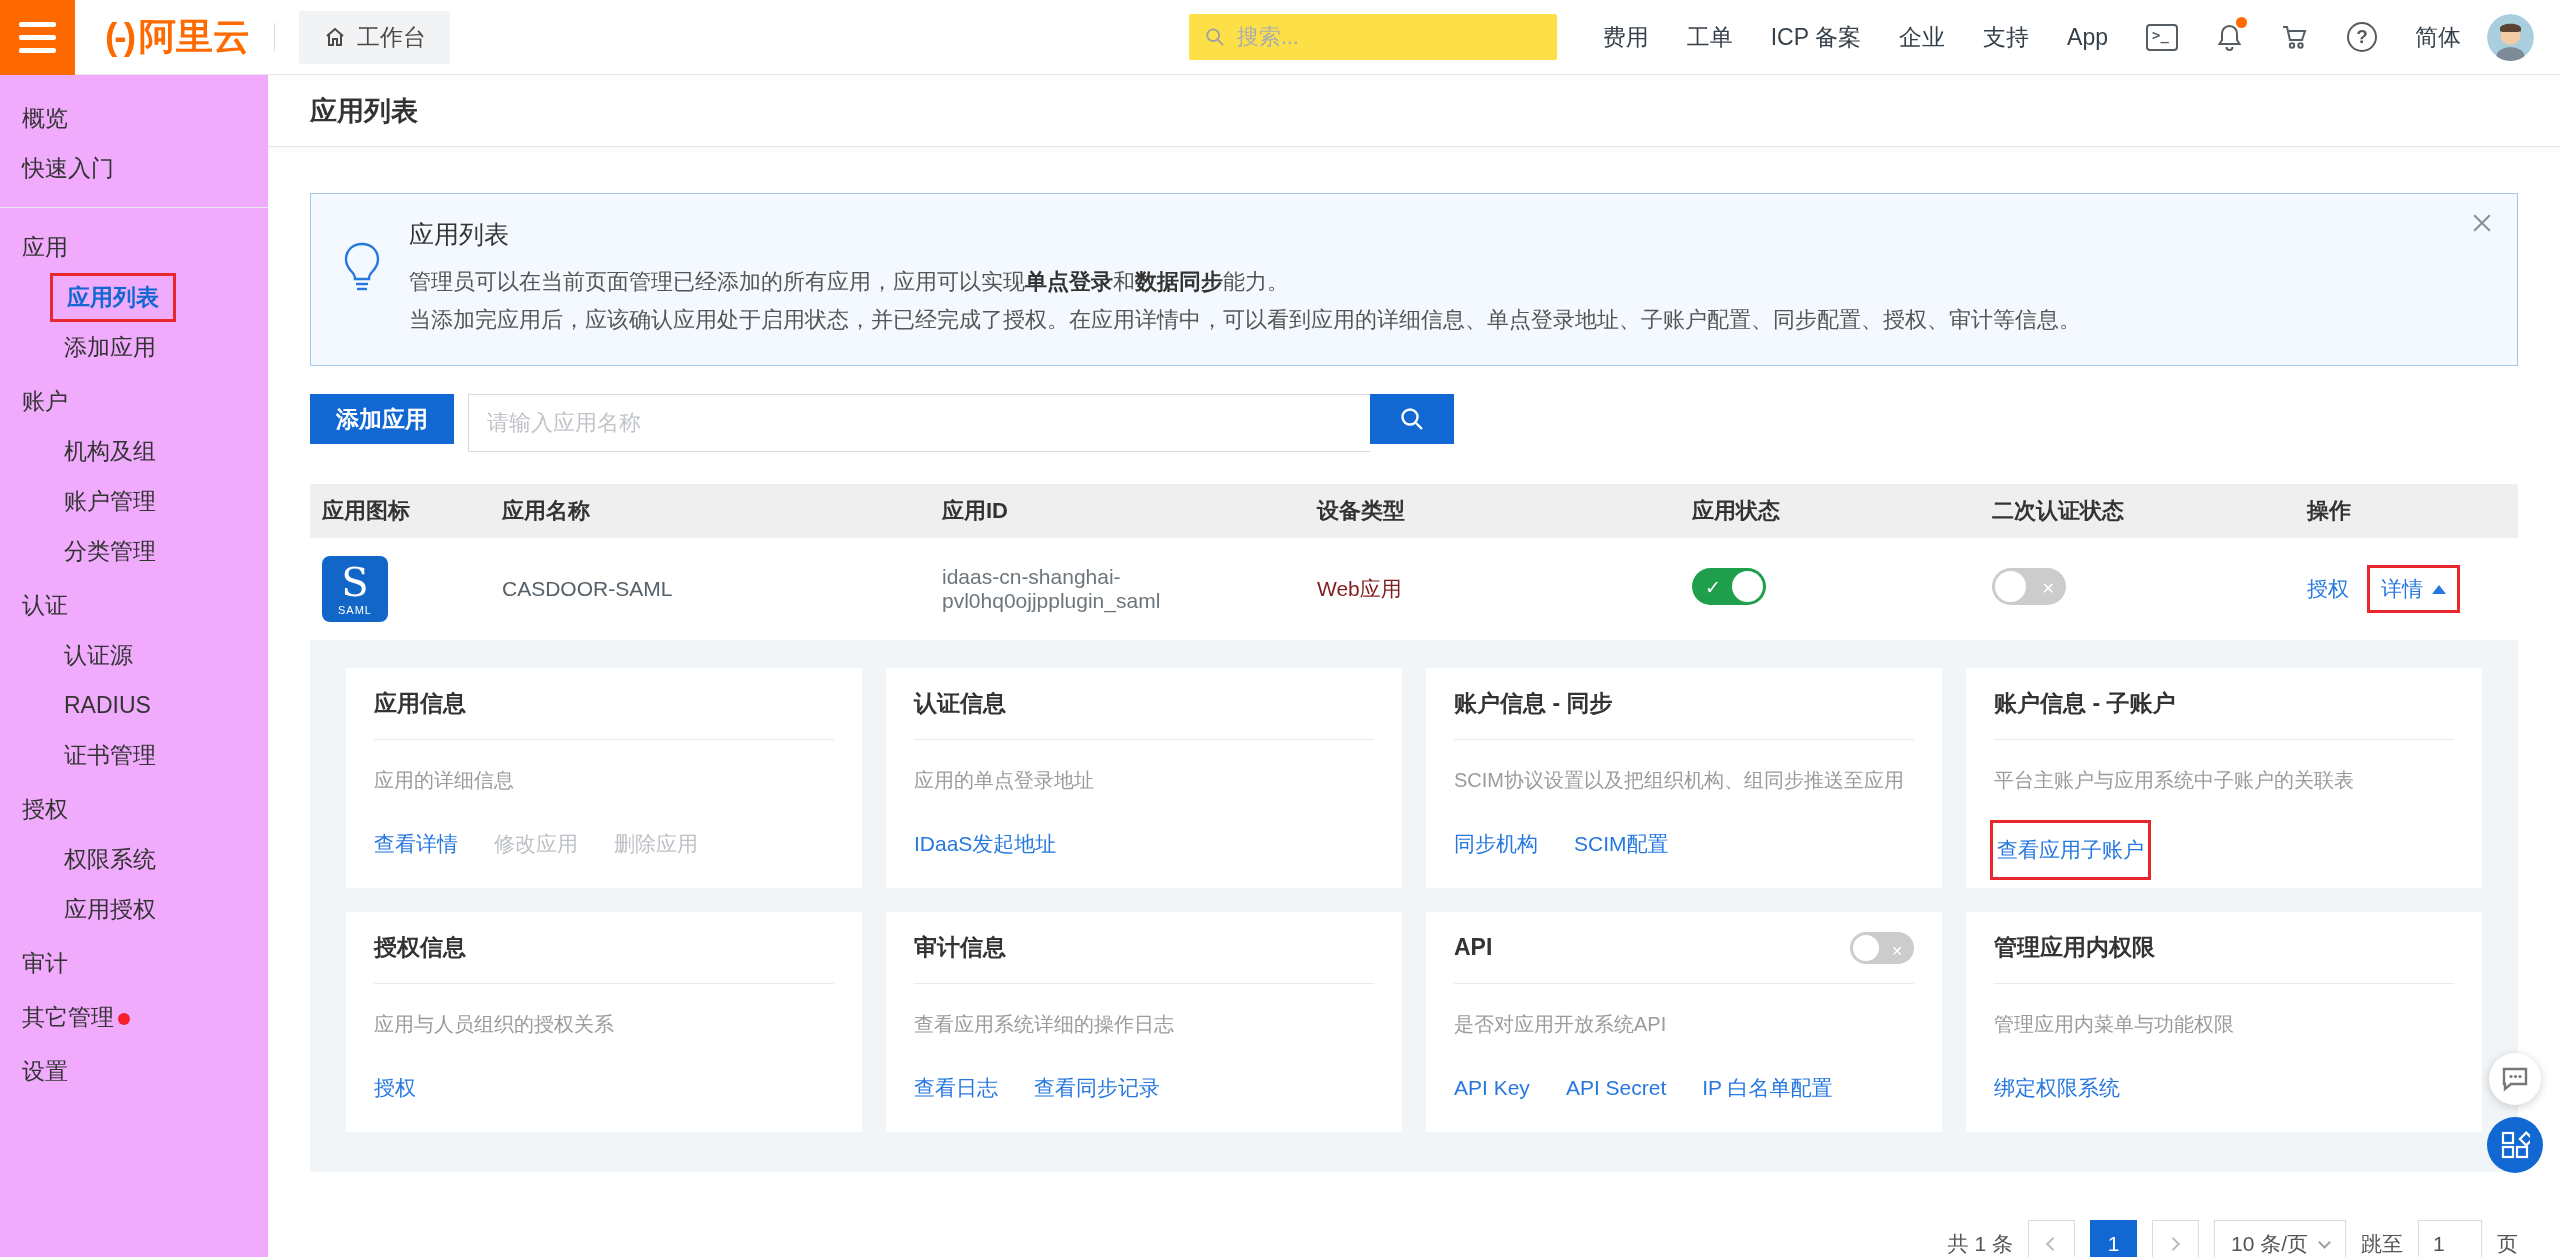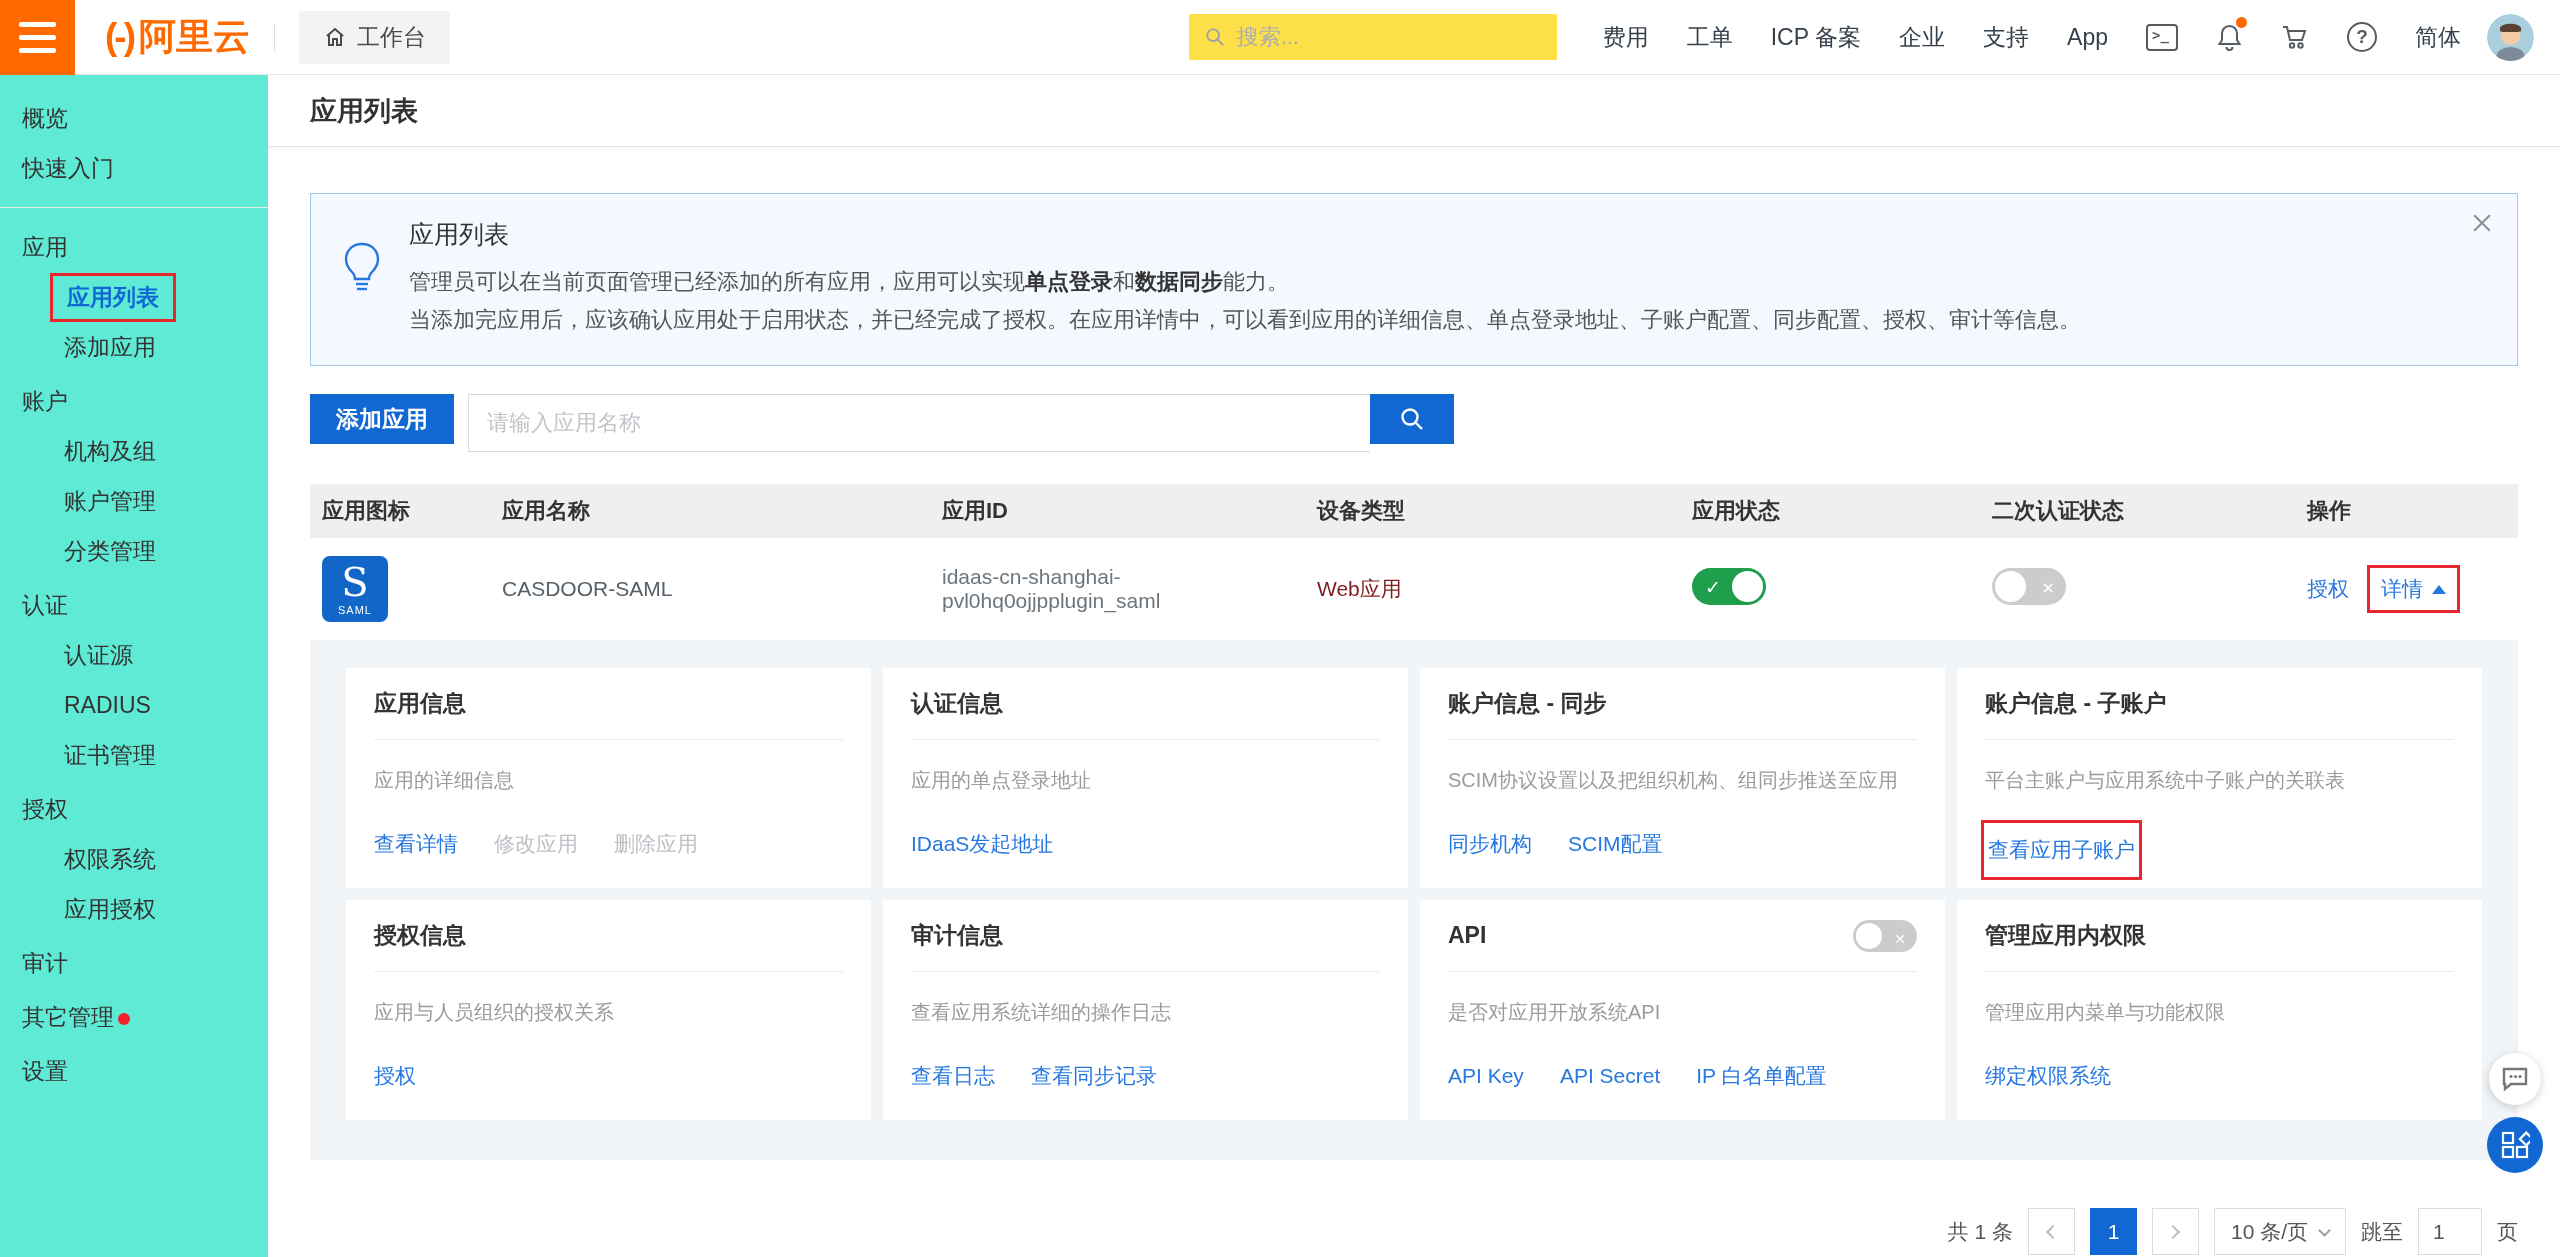--- a/index.html
+++ b/index.html
@@ -27,21 +27,21 @@
   .icon-btn{position:relative;display:flex;align-items:center;justify-content:center;cursor:pointer;}
   .term-box{width:32px;height:27px;border:2px solid #545b61;border-radius:4px;position:relative;}
   .term-box::before{content:">_";position:absolute;left:4px;top:1px;font-size:14px;font-weight:bold;color:#545b61;font-family:"DejaVu Sans Mono",monospace;}
   .notif-dot{position:absolute;top:-6px;right:-4px;width:11px;height:11px;border-radius:50%;background:var(--brand-orange);}
   .help-circle{width:30px;height:30px;border:2px solid #545b61;border-radius:50%;display:flex;align-items:center;justify-content:center;}
   .help-circle::before{content:"?";font-size:19px;font-weight:bold;color:#545b61;}
   .lang{font-size:23px;color:#36404a;cursor:pointer;}
   .avatar{width:47px;height:47px;border-radius:50%;overflow:hidden;margin:0 26px 0 0;cursor:pointer;flex:none;}
 
   
-  .sidebar{position:absolute;left:0;top:75px;bottom:0;width:320px;background:#5eead4;border-right:1px solid #e4e7ea;padding-top:18px;font-size:23px;}
+  .sidebar{position:absolute;left:0;top:75px;bottom:0;width:320px;background:#f0abfc;border-right:1px solid #e4e7ea;padding-top:18px;font-size:23px;}
   .side-item{height:50px;display:flex;align-items:center;padding-left:22px;color:#333;cursor:pointer;position:relative;}
   .side-divider{border-top:1px solid #e8e8e8;margin:14px 0;}
   .side-group{height:50px;display:flex;align-items:center;justify-content:space-between;padding:0 26px 0 22px;color:#333;cursor:pointer;margin-top:4px;}
   .side-child{height:50px;display:flex;align-items:center;padding-left:64px;color:#333;cursor:pointer;position:relative;}
   .side-child.selected{color:var(--primary);font-weight:bold;padding-left:50px;}
   .edge-bar{position:absolute;right:0;top:0;width:5px;height:50px;background:var(--primary);}
   .side-scroll-thumb{position:absolute;right:0;top:22px;width:5px;height:40px;background:var(--primary);}
   .chev{display:inline-block;width:11px;height:11px;border-right:2px solid #6b7277;border-bottom:2px solid #6b7277;}
   .chev.up{transform:rotate(-135deg);margin-top:7px;}
   .chev.down{transform:rotate(45deg);margin-bottom:5px;}
@@ -93,21 +93,21 @@
   .toggle.off .mark::before{content:"✕";font-size:16px;}
   .toggle.small{width:64px;height:32px;border-radius:16px;}
   .toggle.small .knob{width:26px;height:26px;}
   .toggle.small.off .mark::before{font-size:14px;}
   .cell-actions{display:flex;align-items:center;gap:18px;}
   .link{color:var(--link);cursor:pointer;text-decoration:none;white-space:nowrap;}
   .link.disabled{color:#bdc1c6;cursor:default;}
   .annotated-inline{border:3px solid var(--annotation-red);padding:7px 11px;display:inline-flex;align-items:center;gap:9px;}
   .tri-up{width:0;height:0;border-left:7px solid transparent;border-right:7px solid transparent;border-bottom:9px solid var(--link);}
 
-  .detail{background:var(--detail-bg);padding:28px 36px 40px;display:grid;grid-template-columns:repeat(4,1fr);gap:12px;}
+  .detail{background:var(--detail-bg);padding:28px 36px 40px;display:grid;grid-template-columns:repeat(4,1fr);gap:24px;}
   .card{background:#fff;height:220px;padding:0 28px;}
   .card-head{height:72px;display:flex;align-items:center;justify-content:space-between;border-bottom:1px solid #ebebeb;font-size:23px;font-weight:bold;color:#333;}
   .card-desc{margin-top:27px;font-size:20px;color:#9b9b9b;white-space:nowrap;}
   .card-links{margin-top:36px;display:flex;align-items:center;gap:36px;font-size:21px;}
   .card-links .annotated-box{margin:-10px 0 0 -4px;padding:13px 4px;}
 
   .pagination{display:flex;justify-content:flex-end;align-items:center;gap:15px;margin-top:48px;padding-bottom:12px;font-size:21px;color:#555;}
   .pg-box{width:47px;height:47px;border:1px solid #dcdcdc;background:#fff;display:flex;align-items:center;justify-content:center;cursor:pointer;}
   .pg-box .chev{width:10px;height:10px;border-color:#b9bdc2;}
   .pg-box .chev.left{transform:rotate(135deg);margin-left:4px;}

